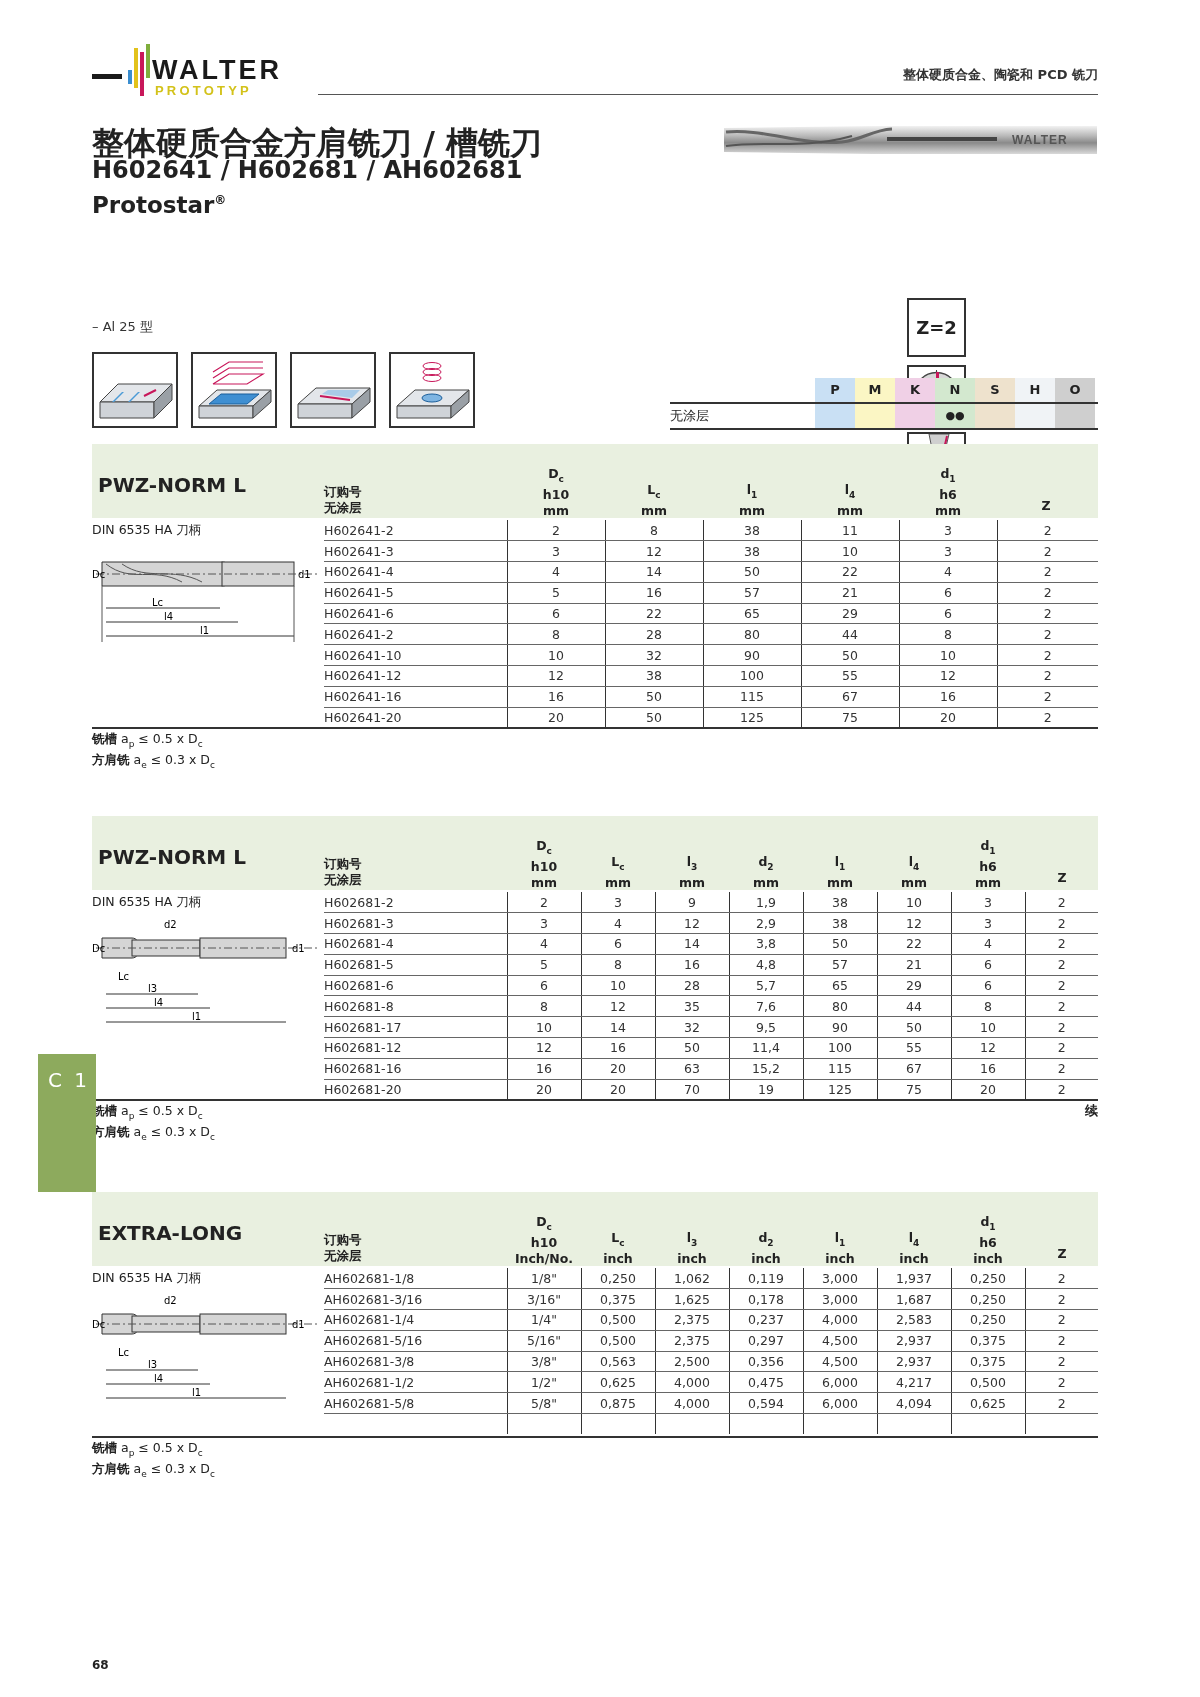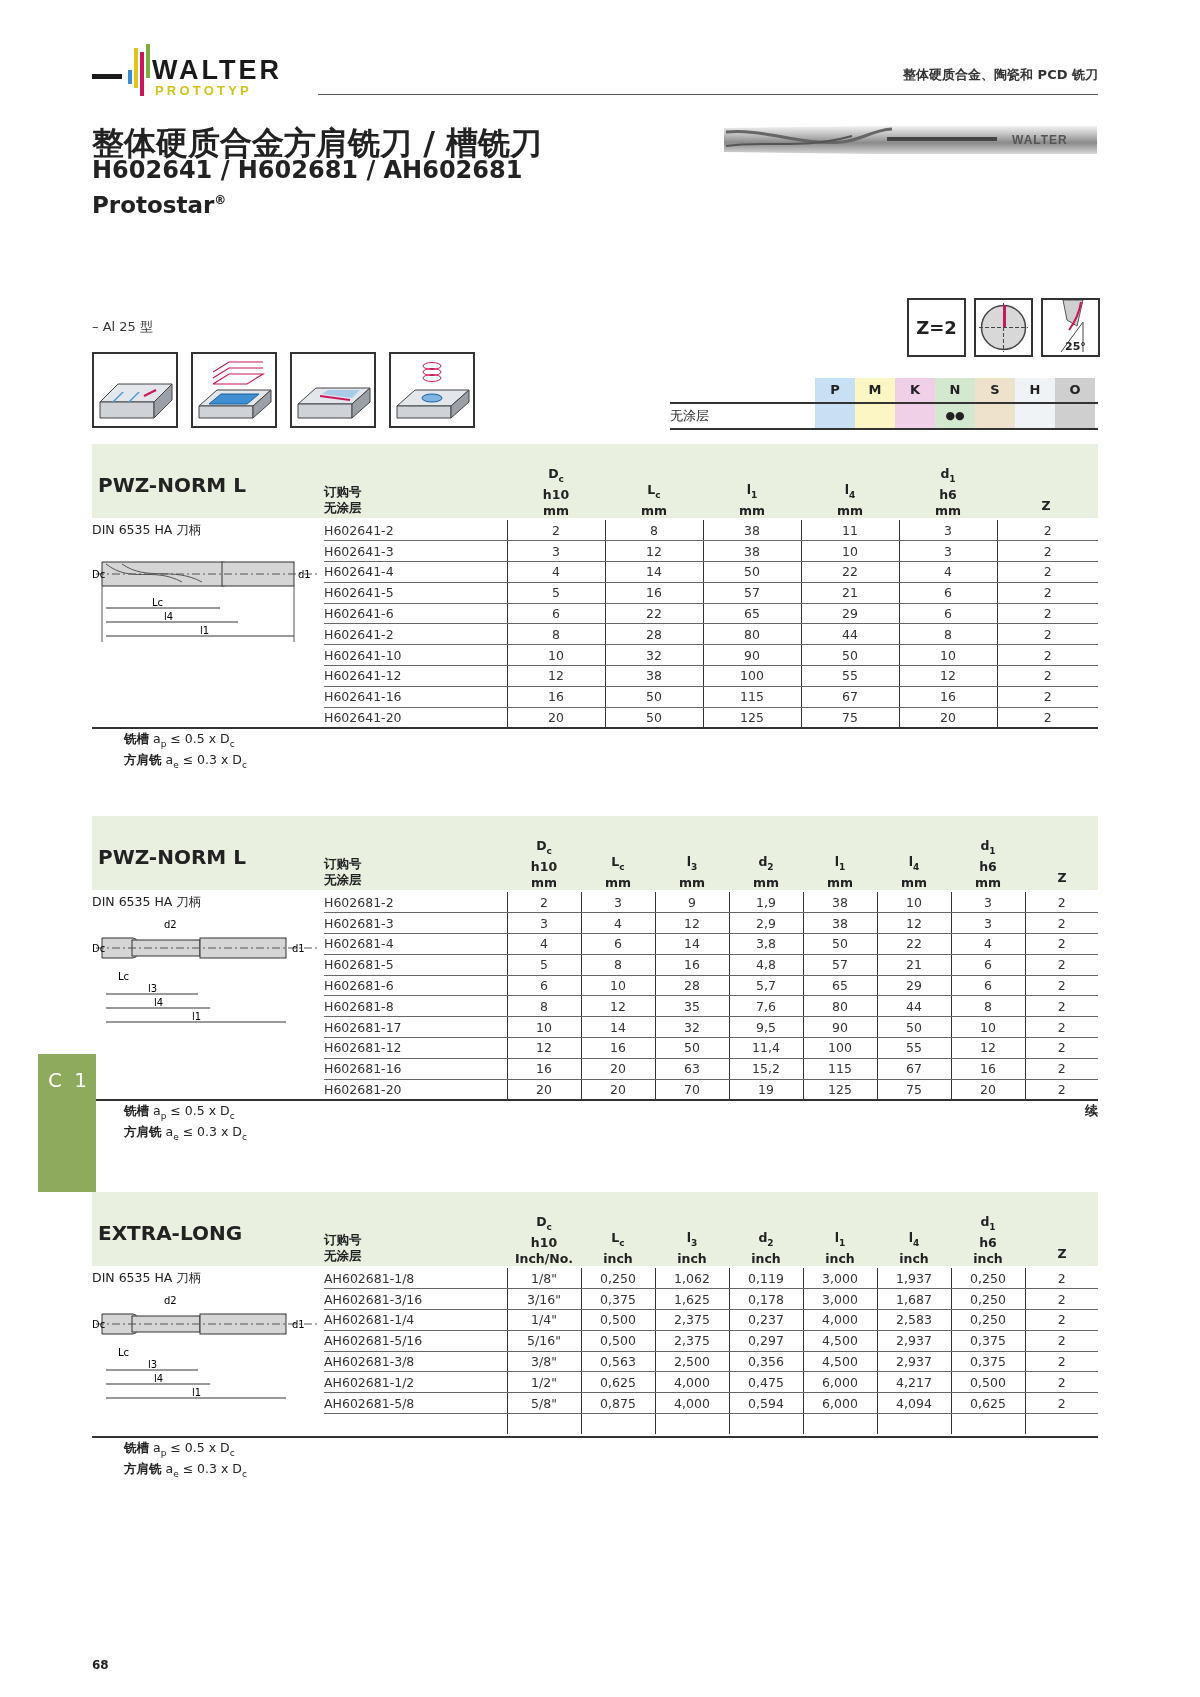--- a/index.html
+++ b/index.html
@@ -20,21 +20,21 @@
   .title-brand { left: 92px; top: 192px; font-size: 23px; font-weight: bold; color: #222; }
   .title-brand sup { font-size: 12px; }
 
   .tool-photo { left: 722px; top: 120px; width: 375px; height: 38px; }
 
   .subtype { left: 92px; top: 318px; font-size: 13px; color: #333; }
 
   .appicons { left: 92px; top: 352px; display: flex; gap: 13px; }
   .appicon { width: 86px; height: 76px; border: 2px solid #333; background: #fff; position: relative; }
 
-  .specicons { left: 907px; top: 298px; display: flex; gap: 8px; }
+  .specicons { left: 907px; top: 298px; display: flex; gap: 8px; flex-direction: column; }
   .specicon { width: 59px; height: 59px; border: 2px solid #333; background: #fff; position: relative; display: flex; align-items: center; justify-content: center; font-size: 18px; font-weight: bold; }
 
   
   .mat { left: 670px; top: 378px; width: 428px; }
   .mat-row { display: flex; height: 24px; }
   .mat-label { width: 145px; font-size: 13px; line-height: 24px; }
   .mat-cell { width: 40px; text-align: center; font-size: 13px; font-weight: bold; line-height: 24px; }
   .mat-rule { height: 2px; background: #333; margin-left: 0; }
 
   
@@ -43,21 +43,21 @@
   .sec-title { position: absolute; left: 6px; font-size: 20px; font-weight: bold; color: #222; }
   .sec-order { position: absolute; left: 232px; font-size: 12.5px; font-weight: bold; line-height: 16px; color: #222; }
   .col-head { position: absolute; text-align: center; font-size: 12.5px; font-weight: bold; line-height: 16px; color: #222; }
   .col-head sub { font-size: 9px; }
   .shank { position: absolute; left: 0; font-size: 12.5px; color: #222; }
   .tbl { position: absolute; left: 232px; border-collapse: collapse; }
   .tbl td { height: 20.8px; font-size: 12.5px; color: #333; text-align: center; border-bottom: 1px solid #666; border-left: 1px solid #333; padding: 0; }
   .tbl td:first-child { border-left: none; text-align: left; }
   .tbl tr:last-child td { border-bottom: none; }
   .sec-rule { position: absolute; left: 0; width: 1006px; height: 2px; background: #333; }
-  .notes { position: absolute; left: 0; font-size: 12.5px; line-height: 16px; color: #222; margin-left: 32px; }
+  .notes { position: absolute; left: 0; font-size: 12.5px; line-height: 16px; color: #222; }
   .notes b { font-weight: bold; }
   .notes sub { font-size: 9px; }
   .cont { position: absolute; right: 0; font-size: 13px; font-weight: bold; }
   .diagram { position: absolute; left: 0; }
 
   .tab-c1 { left: 0; top: 1054px; width: 58px; height: 138px; background: #8daa5d; margin-left: 38px; }
   .tab-c1 span { position: absolute; right: 6px; top: 14px; font-size: 20px; color: #fff; letter-spacing: 3px; }
 
   .footer-page { left: 92px; top: 1658px; font-size: 12px; font-weight: bold; }
   .footer-title { left: 156px; top: 1730px; font-size: 18px; font-weight: normal; }

